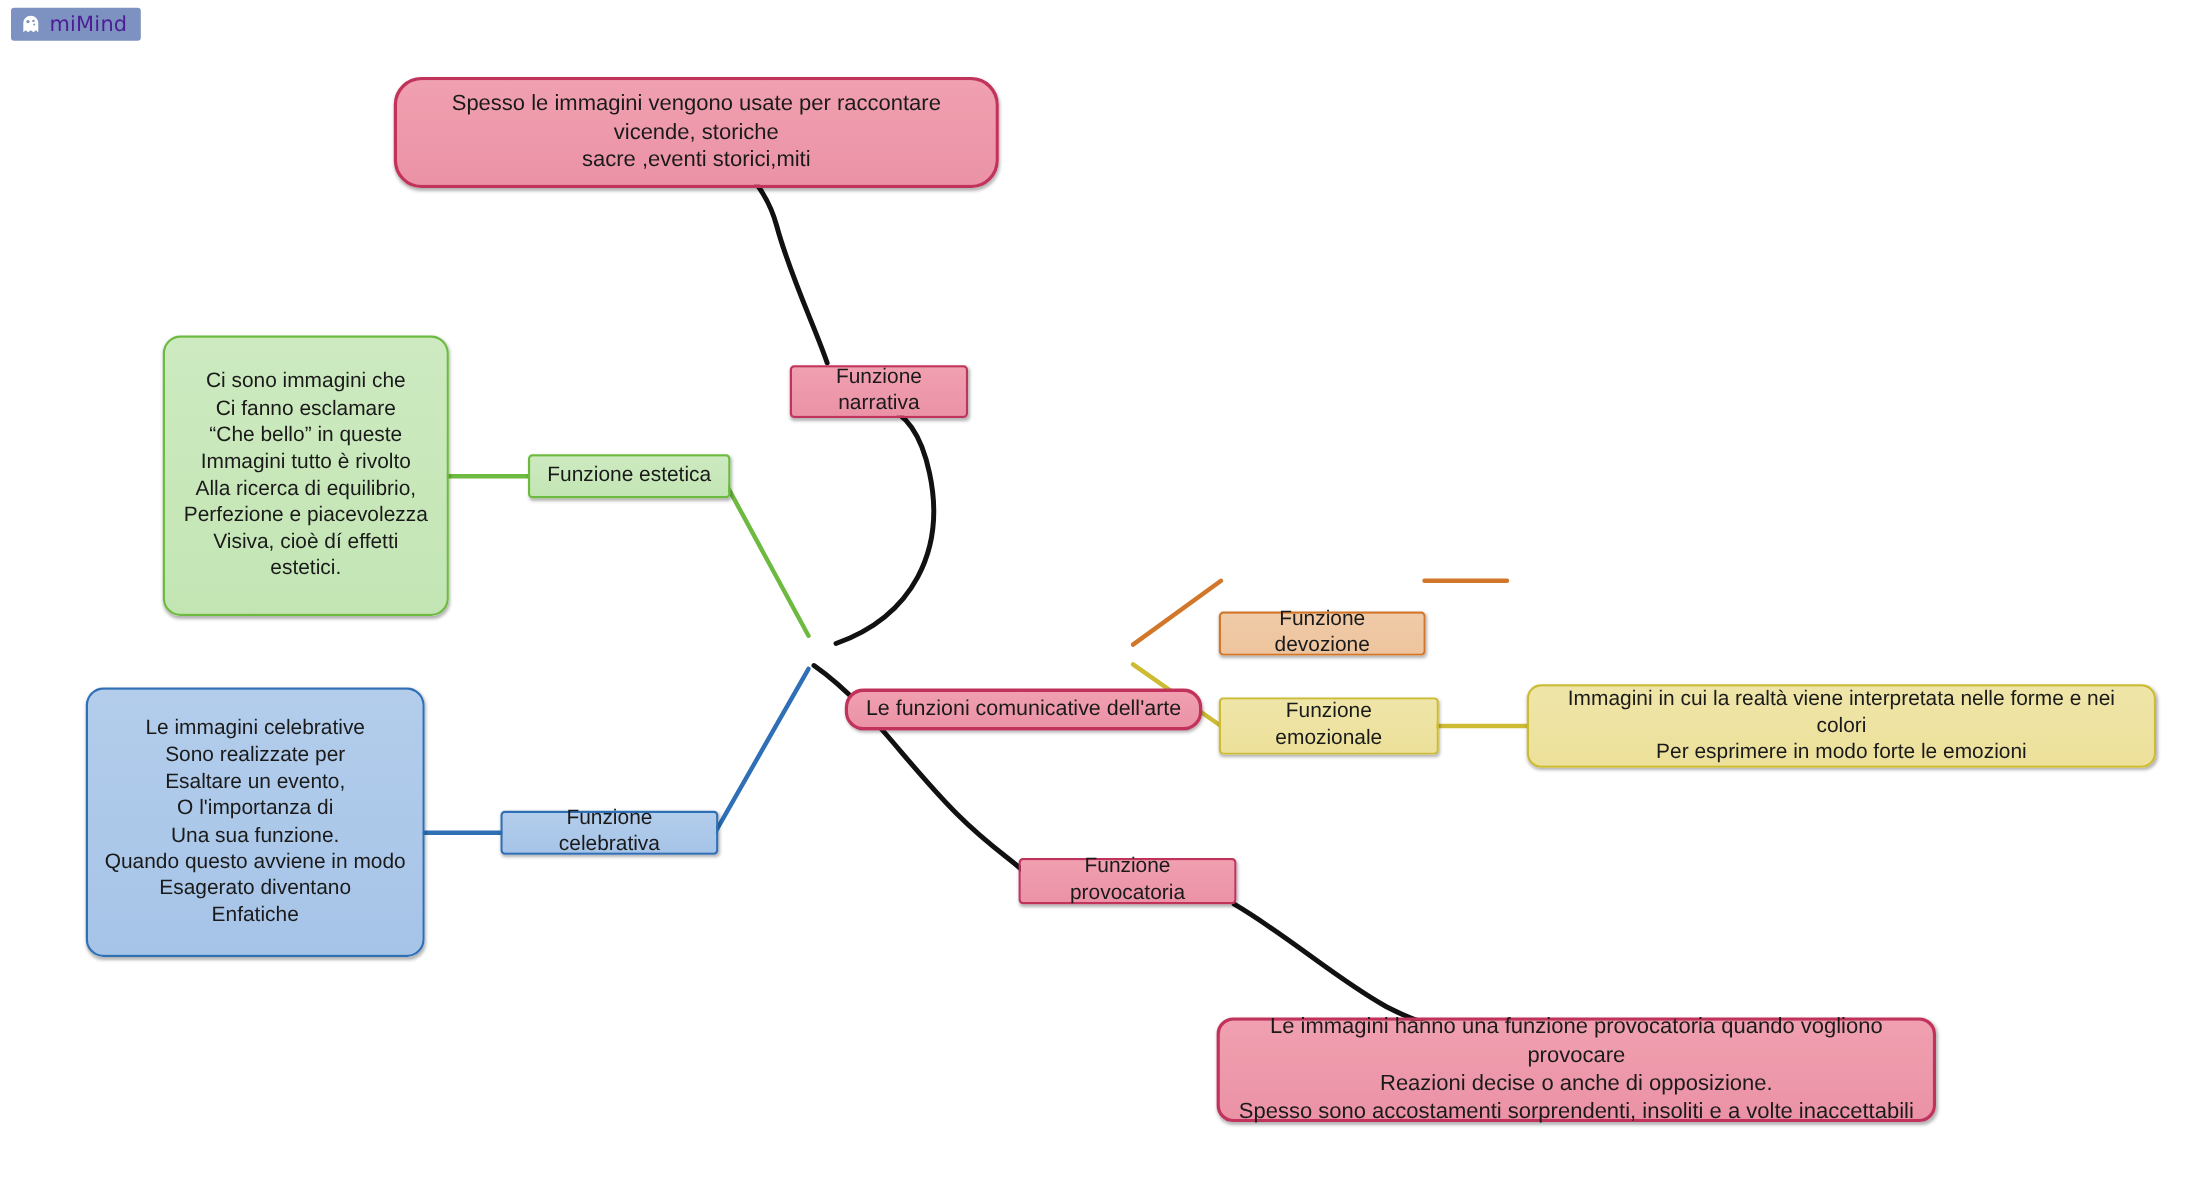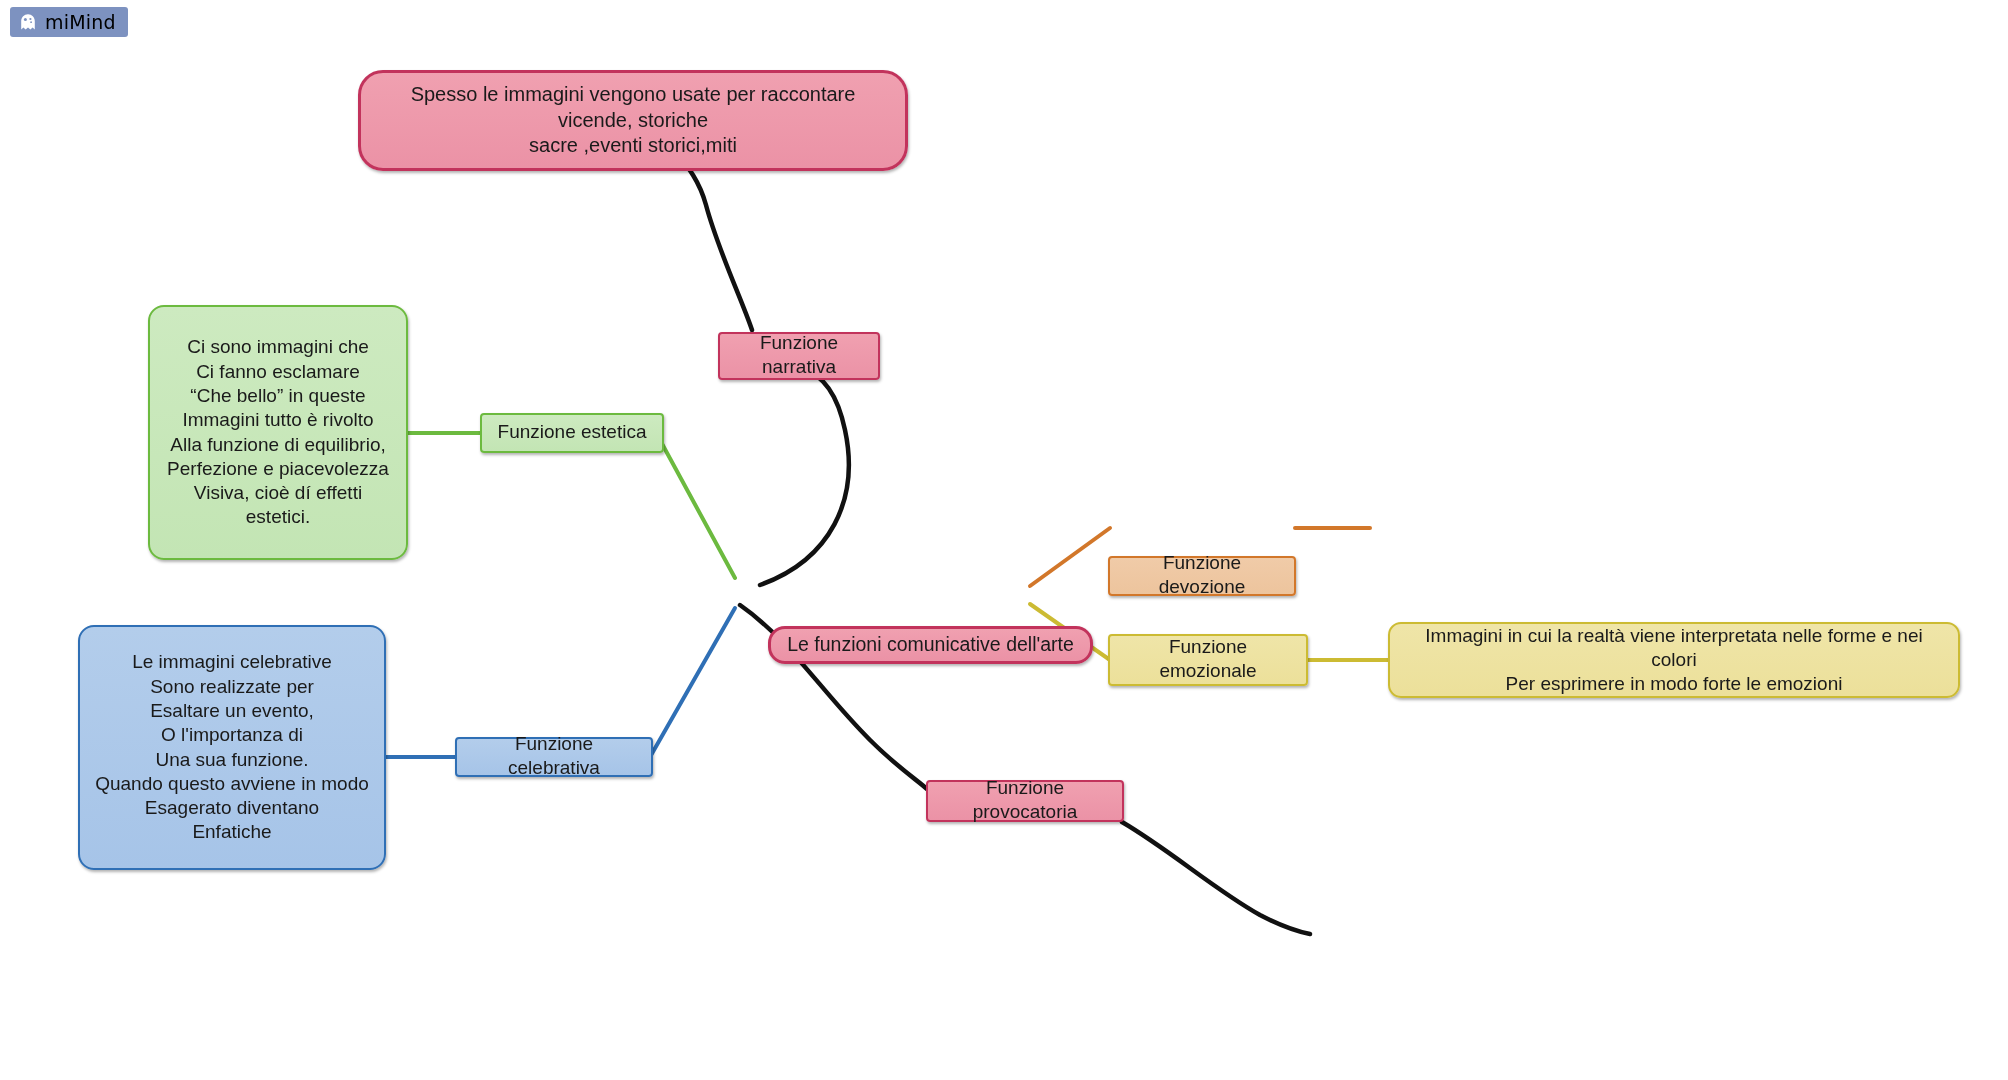--- a/index.html
+++ b/index.html
@@ -37,21 +37,21 @@
     padding: 0 12px 0 8px;
     z-index: 50;
   }
   #logo .ghost {
     width: 20px;
     height: 20px;
     position: relative;
     display: block;
   }
   #logo .logo-text {
-    color: #000000;
+    color: #4c1d95;
     font-size: 19px;
     letter-spacing: 0.2px;
     font-family: "DejaVu Sans", sans-serif;
   }
 
   
   #links {
     position: absolute;
     left: 0; top: 0;
     width: 2008px;
@@ -174,21 +174,21 @@
 
   <div class="node n-red top-banner" style="left:358px; top:70px; width:550px;border-radius:25px;">Spesso le immagini vengono usate per raccontare vicende, storiche
 sacre ,eventi storici,miti</div>
 
   <div class="node n-red branch-label" style="left:718px; top:332px; width:162px; height:48px;">Funzione narrativa</div>
 
   <div class="node n-green big-leaf" style="left:148px; top:305px; width:260px; height:255px;">Ci sono immagini che
 Ci fanno esclamare
 “Che bello” in queste
 Immagini tutto è rivolto
-Alla funzione di equilibrio,
+Alla ricerca di equilibrio,
 Perfezione e piacevolezza
 Visiva, cioè dí effetti estetici.</div>
 
   <div class="node n-green branch-label" style="left:480px; top:413px; width:184px; height:40px;">Funzione estetica</div>
 
   <div class="node n-blue big-leaf" style="left:78px; top:625px; width:308px; height:245px;">Le immagini celebrative
 Sono realizzate per
 Esaltare un evento,
 O l'importanza di
 Una sua funzione.
@@ -203,14 +203,17 @@
   <div class="node n-orange branch-label" style="left:1108px; top:508px; width:188px; height:40px;margin-top:48px;">Funzione devozione</div>
 
 
   <div class="node n-yellow branch-label" style="left:1108px; top:634px; width:200px; height:52px;">Funzione emozionale</div>
 
   <div class="node n-yellow leaf-box" style="left:1388px; top:622px; width:572px; height:76px;">Immagini in cui la realtà viene interpretata nelle forme e nei colori
 Per esprimere in modo forte le emozioni</div>
 
   <div class="node n-red branch-label" style="left:926px; top:780px; width:198px; height:42px;">Funzione provocatoria</div>
 
+  <div class="node n-red top-banner" style="left:1106px; top:925px; width:654px; height:95px;">Le immagini hanno una funzione provocatoria quando vogliono provocare
+Reazioni decise o anche di opposizione.
+Spesso sono accostamenti sorprendenti, insoliti e a volte inaccettabili</div>
 
 </div>
 
 </body></html>

